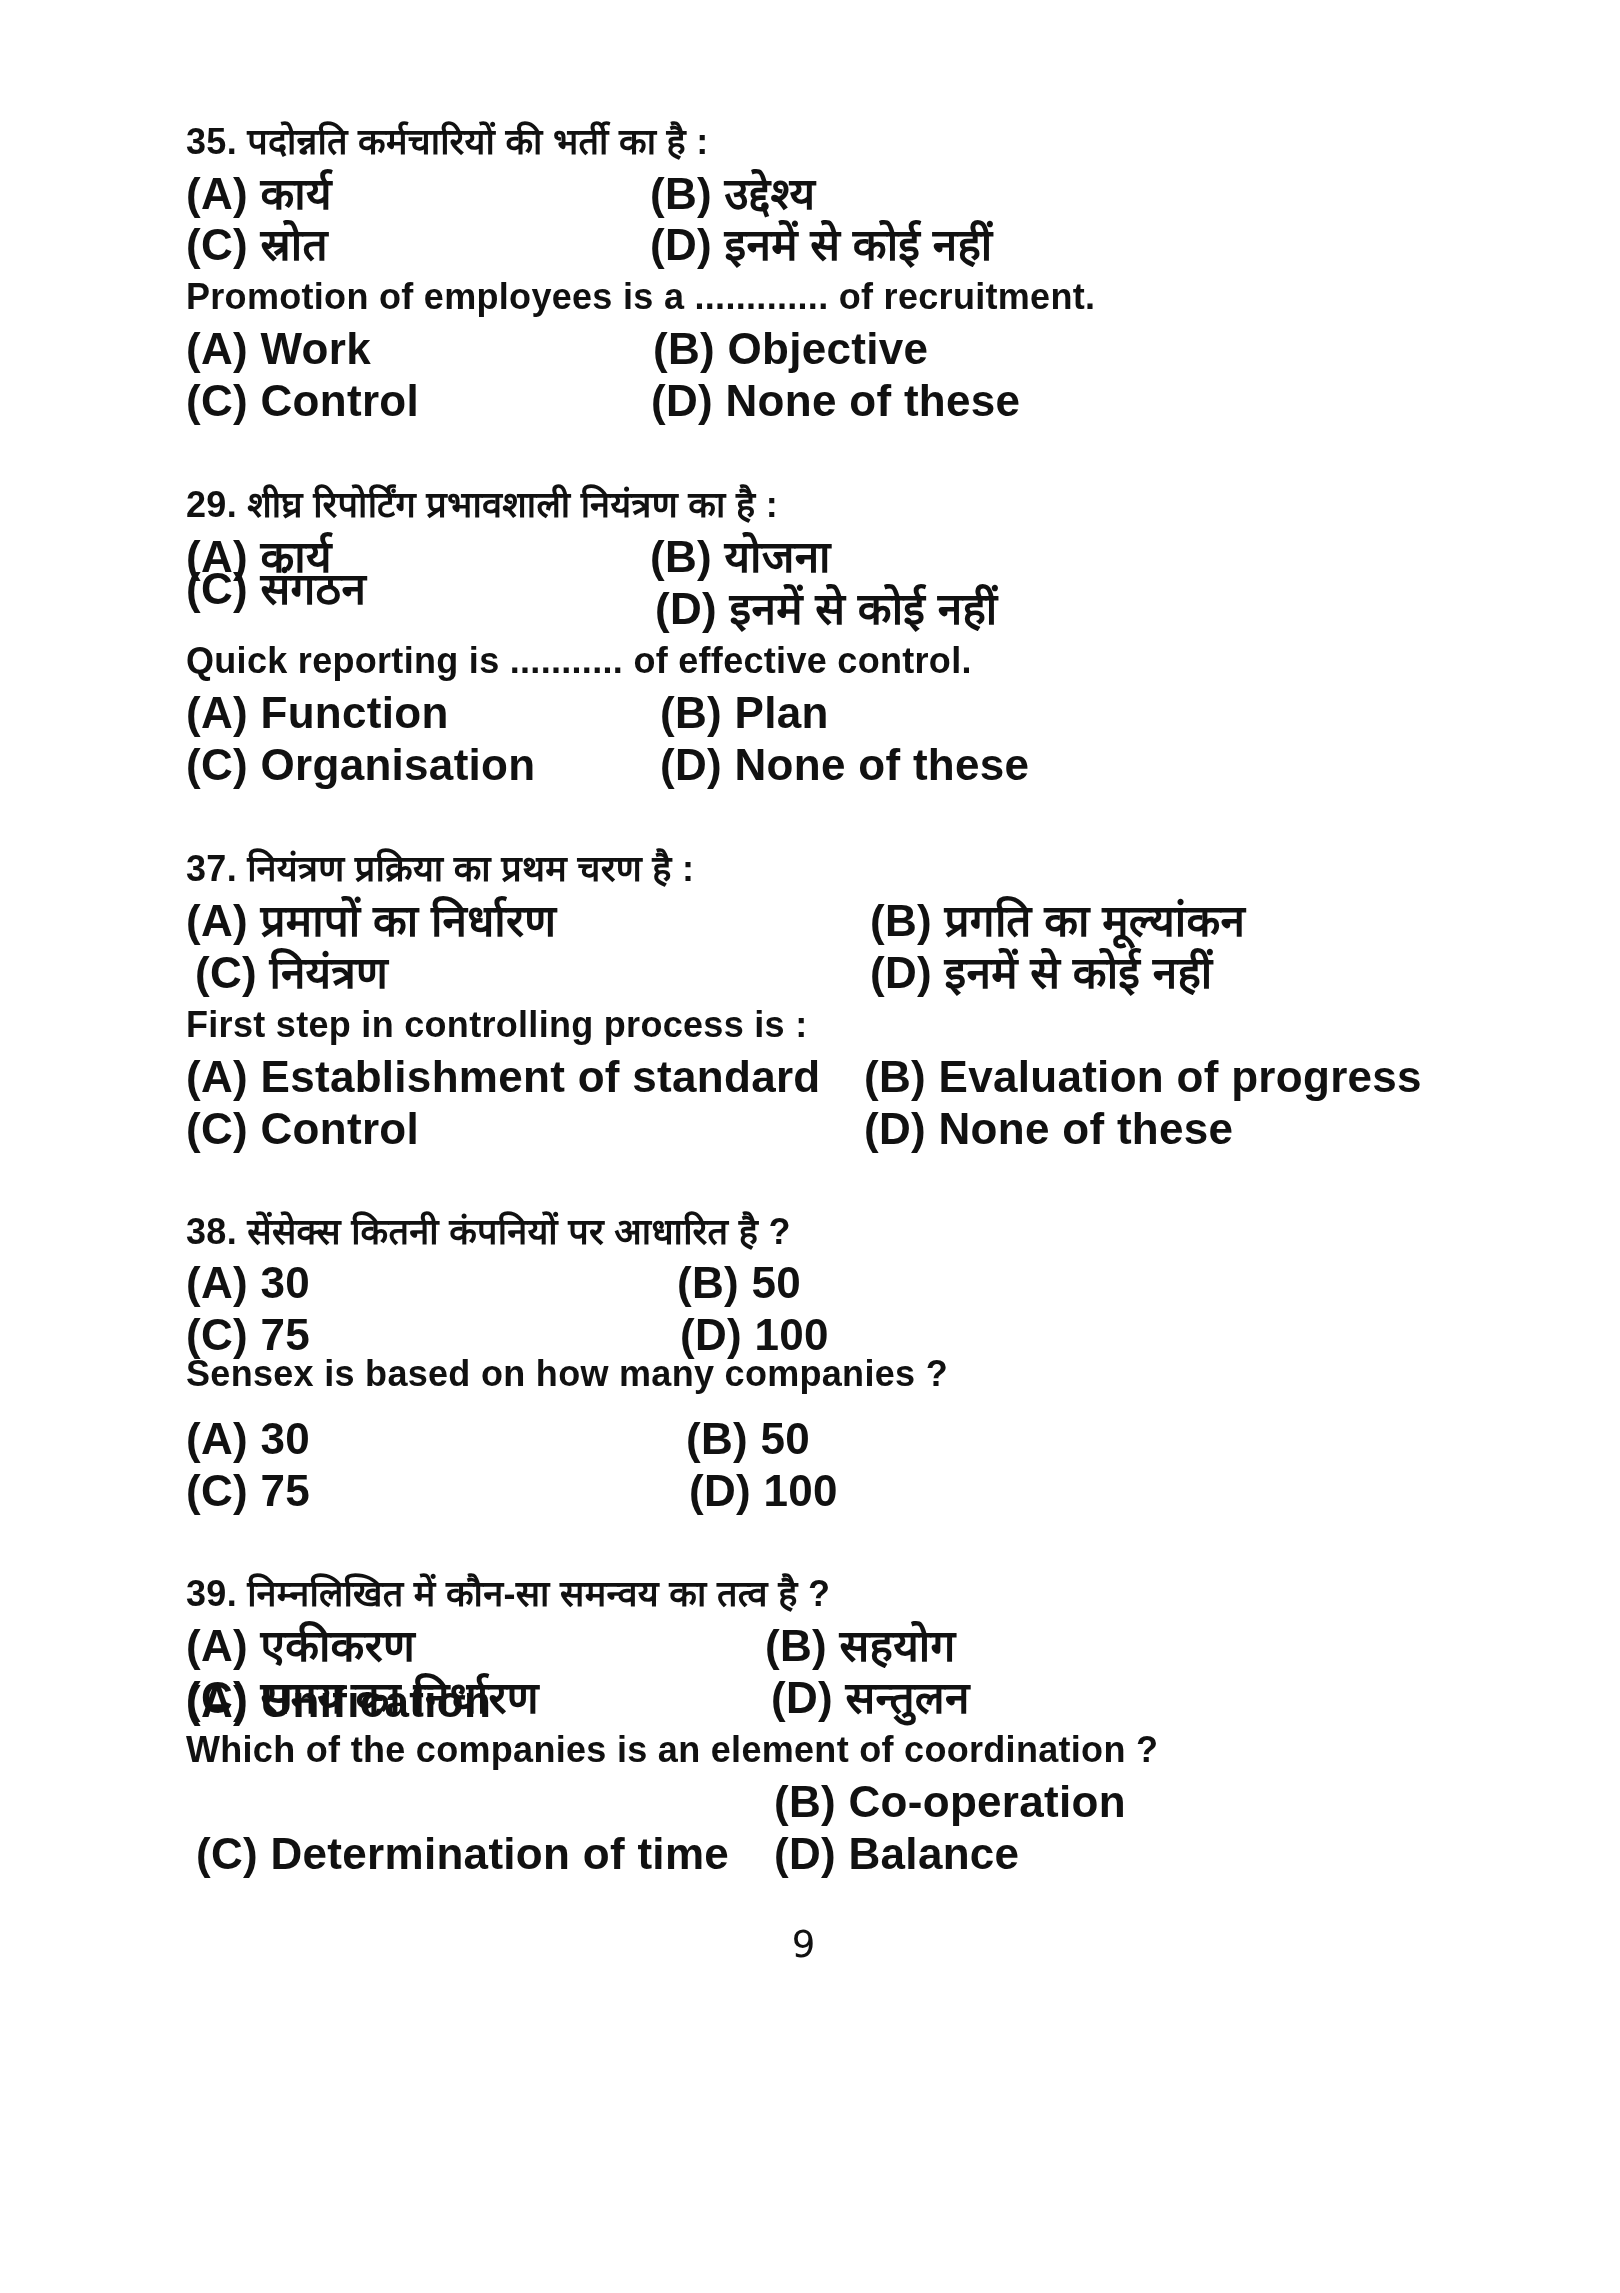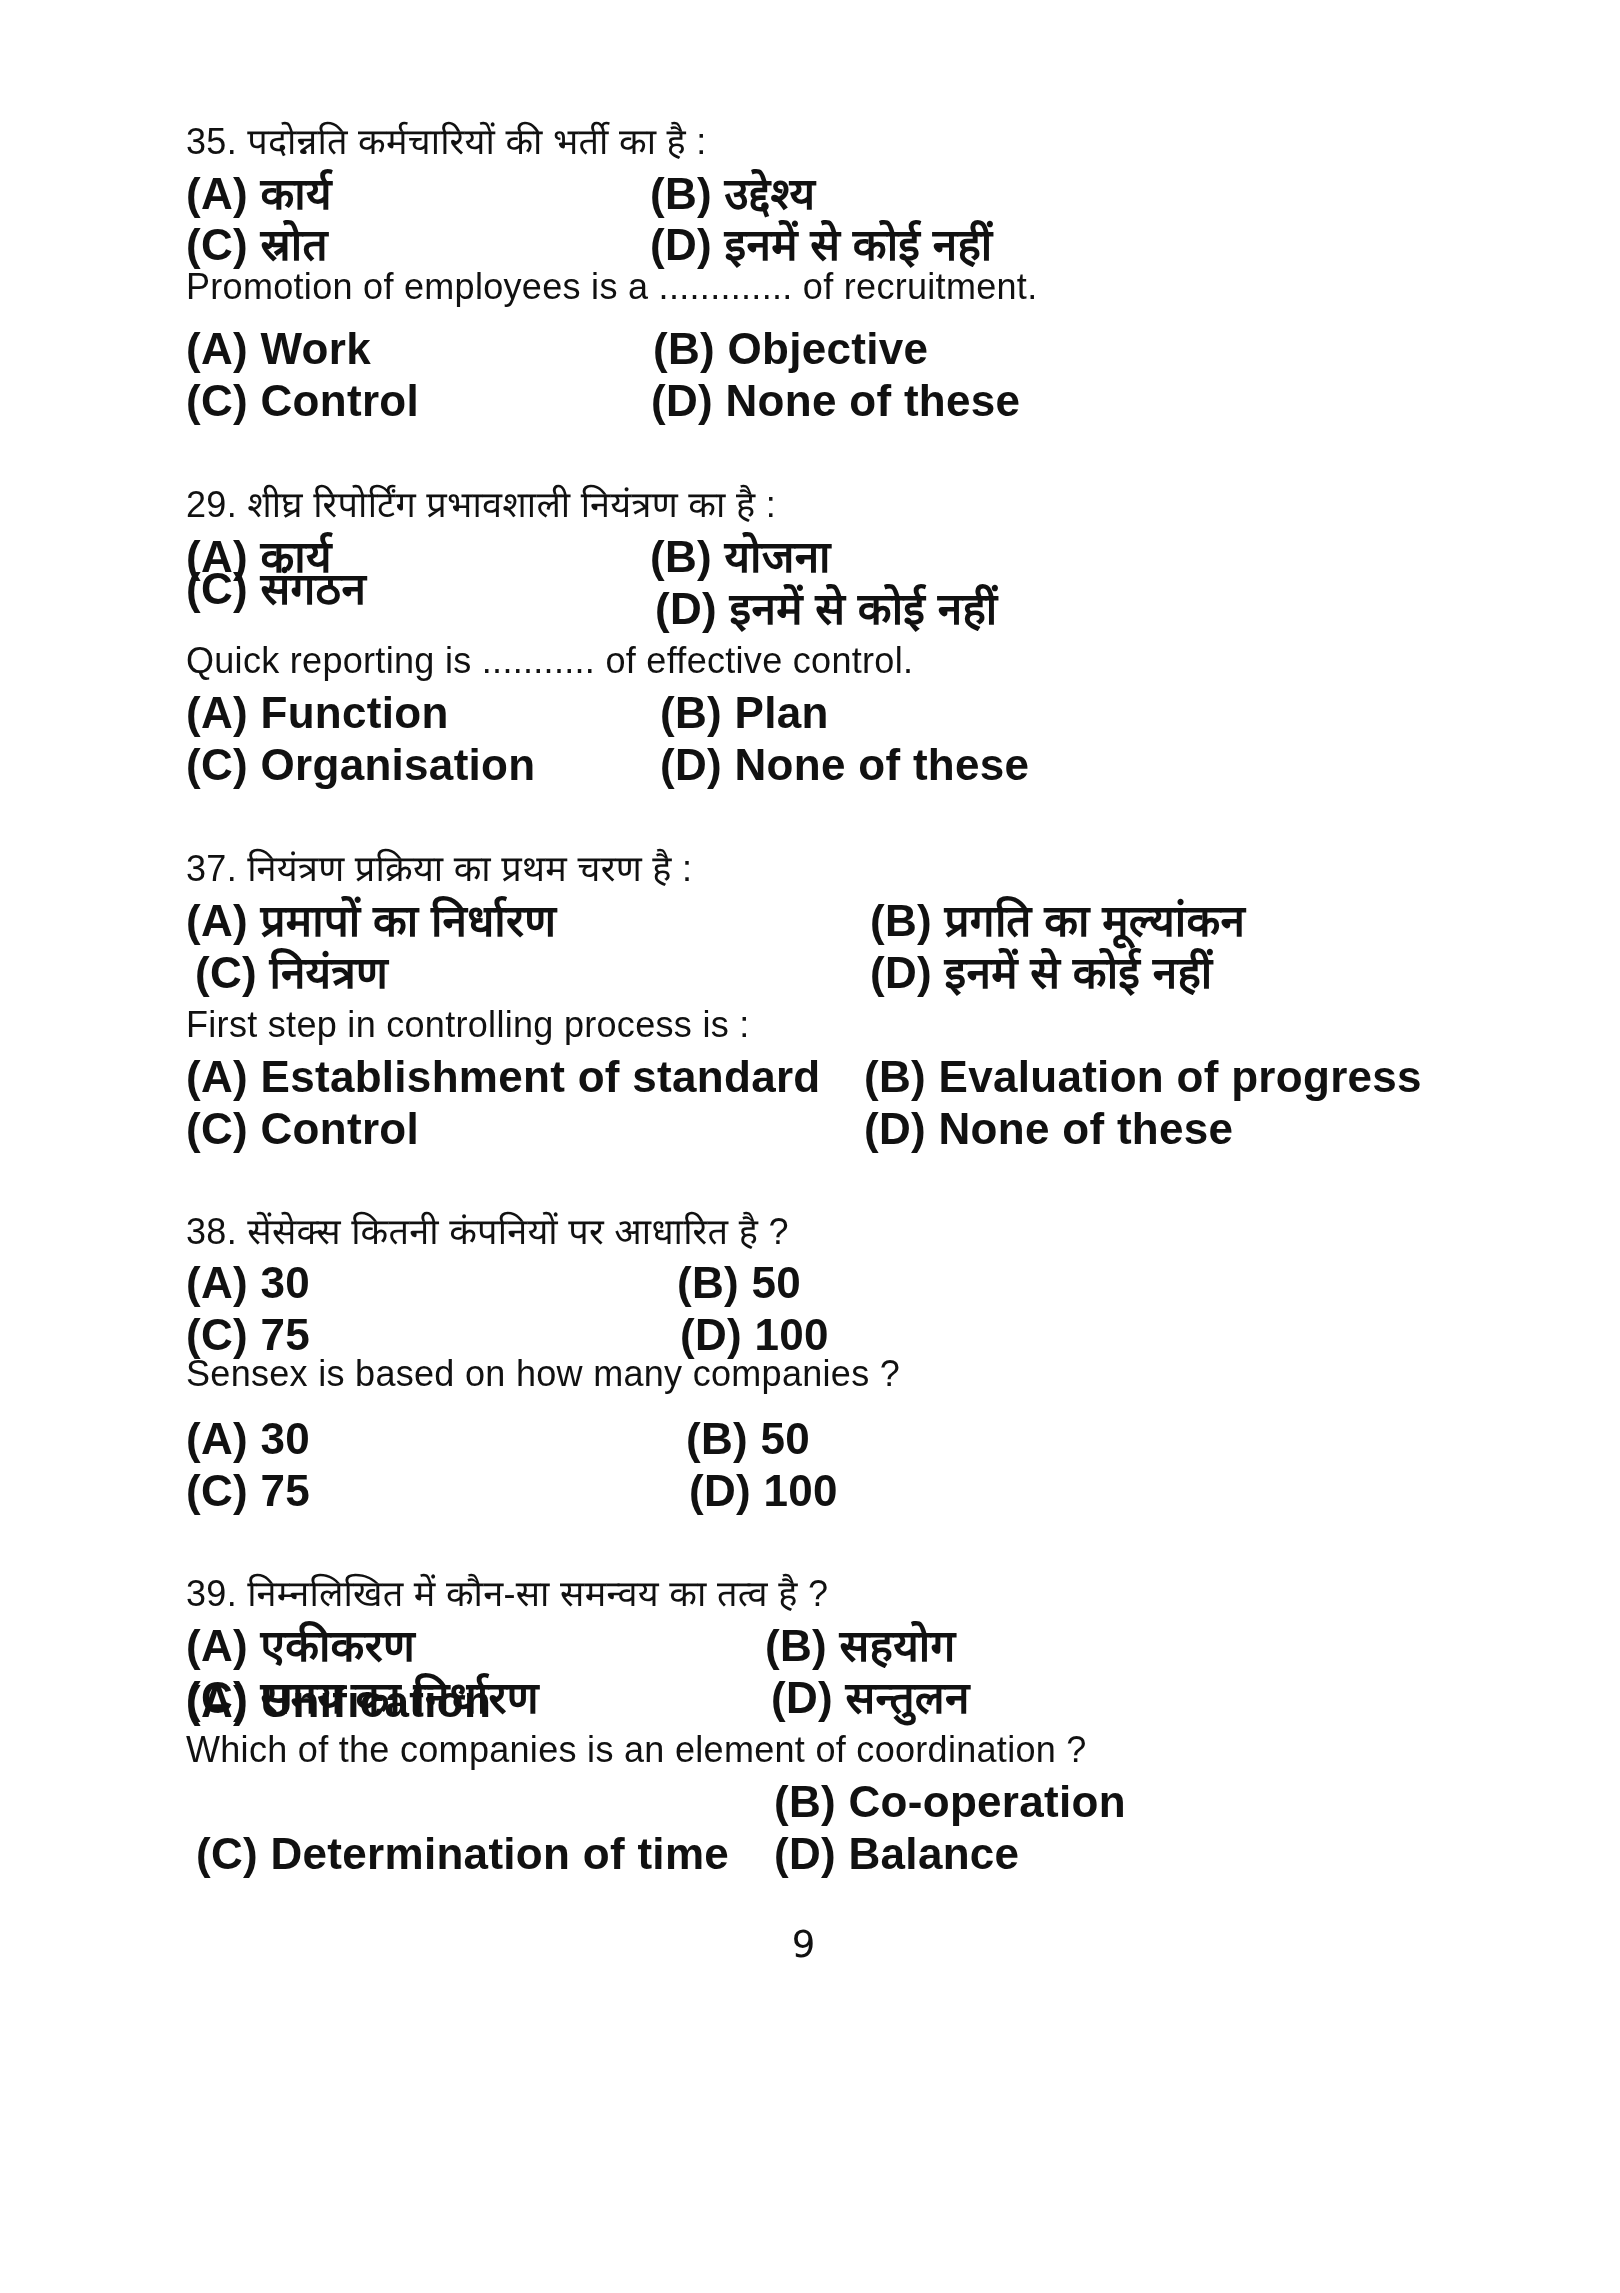--- a/index.html
+++ b/index.html
@@ -1,31 +1,31 @@
 <!DOCTYPE html>
 <html><head>
 <meta charset="utf-8">
 <style>
   html, body { margin:0; padding:0; background:#ffffff; }
   body { width:1620px; height:2294px; position:relative; overflow:hidden;
          font-family:"Liberation Sans", "DejaVu Sans", sans-serif; color:#111111; }
-  .line { position:absolute; left:186px; font-size:36px; font-weight:normal; white-space:nowrap; line-height:43px; letter-spacing:0.3px; }
+  .line { position:absolute; left:186px; font-size:36px; font-weight:bold; white-space:nowrap; line-height:43px; letter-spacing:0.3px; }
   .opt { position:absolute; font-size:44px; font-weight:bold; white-space:nowrap; line-height:43px; letter-spacing:0.3px; }
   .page-num { position:absolute; left:0; width:1607px; text-align:center; top:1923px; font-size:37px; font-weight:normal; font-family:"DejaVu Sans", sans-serif; }
 </style>
 </head>
 <body>
 
 <div>
   <div class="line" style="top:120px">35. पदोन्नति कर्मचारियों की भर्ती का है :</div>
   <div class="opt" style="top:172px;left:186px">(A) कार्य</div>
   <div class="opt" style="top:172px;left:650px">(B) उद्देश्य</div>
   <div class="opt" style="top:223px;left:186px">(C) स्रोत</div>
   <div class="opt" style="top:223px;left:650px">(D) इनमें से कोई नहीं</div>
-  <div class="line" style="top:265px">Promotion of employees is a ............. of recruitment.</div>
+  <div class="line" style="top:275px">Promotion of employees is a ............. of recruitment.</div>
   <div class="opt" style="top:327px;left:186px">(A) Work</div>
   <div class="opt" style="top:327px;left:653px">(B) Objective</div>
   <div class="opt" style="top:379px;left:186px">(C) Control</div>
   <div class="opt" style="top:379px;left:651px">(D) None of these</div>
 </div>
 
 <div>
   <div class="line" style="top:483px">29. शीघ्र रिपोर्टिंग प्रभावशाली नियंत्रण का है :</div>
   <div class="opt" style="top:535px;left:186px">(A) कार्य</div>
   <div class="opt" style="top:535px;left:650px">(B) योजना</div>

